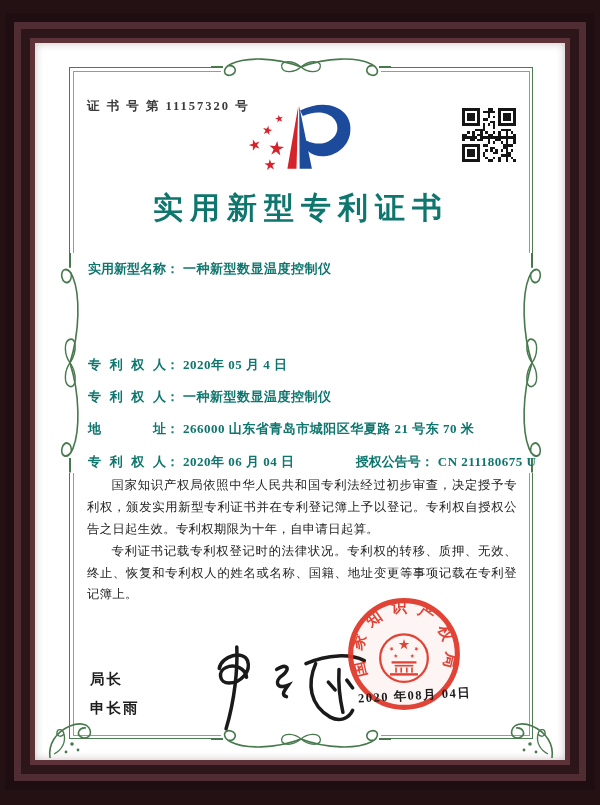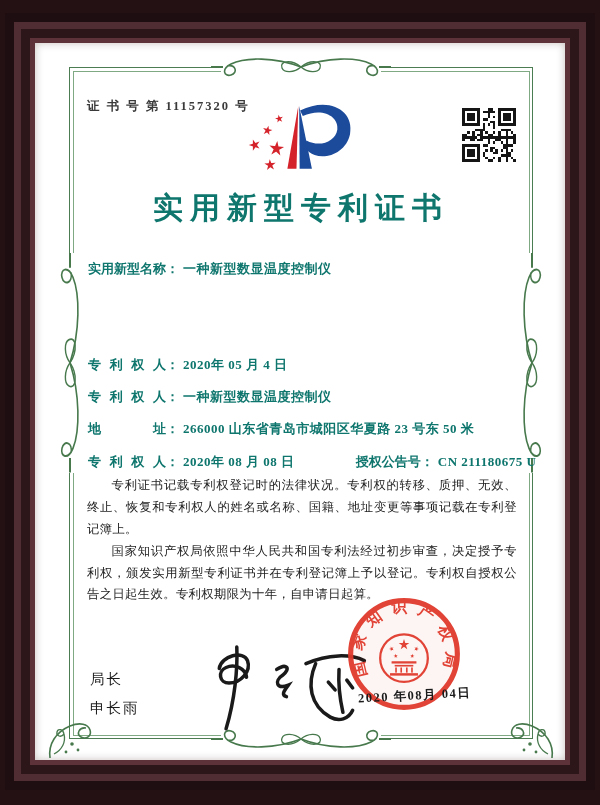--- a/index.html
+++ b/index.html
@@ -26,21 +26,21 @@
   .flabel{display:inline-block;width:78px;text-align:justify;text-align-last:justify;
           vertical-align:bottom;}
   .fcolon{margin-right:4px;}
   .fval{letter-spacing:.5px;}
   .fpair2{margin-left:58px;font-family:Liberation Serif, serif;}
 
   .paras{position:absolute;left:17px;top:407px;width:430px;font-size:12.3px;line-height:1.78;
          color:#222;text-align:justify;font-weight:500;}
   .paras p{margin:0;text-indent:2em;letter-spacing:.4px;}
 
-  .director{position:absolute;left:20px;top:597px;font-size:14.5px;font-weight:400;
+  .director{position:absolute;left:20px;top:597px;font-size:14.5px;font-weight:700;
             color:#1d1d1d;line-height:29px;letter-spacing:2px;}
   .sig{position:absolute;left:122px;top:570px;}
   .seal{position:absolute;left:276px;top:528px;opacity:.94;}
   .sealdate{position:absolute;left:288px;top:618px;width:170px;font-size:12.5px;font-weight:700;
             color:#1b1b1b;letter-spacing:1.5px;transform:rotate(-3deg);white-space:nowrap;}
 
   .orn{position:absolute;color:#47794d;}
   .orn-top{left:50%;top:-14px;transform:translateX(-50%);}
   .orn-bottom{left:50%;bottom:-14px;transform:translateX(-50%) scaleY(-1);}
   .orn-left{left:-13px;top:185px;}
@@ -252,30 +252,30 @@
       <div class="frow" style="top:192px">
         <span class="flabel">实用新型名称</span><span class="fcolon">：</span><span class="fval">一种新型数显温度控制仪</span>
       </div>
       <div class="frow" style="top:288px">
         <span class="flabel">专利权人</span><span class="fcolon">：</span><span class="fval">2020年 05 月 4 日</span>
       </div>
       <div class="frow" style="top:320px">
         <span class="flabel">专利权人</span><span class="fcolon">：</span><span class="fval">一种新型数显温度控制仪</span>
       </div>
       <div class="frow" style="top:352px">
-        <span class="flabel">地址</span><span class="fcolon">：</span><span class="fval">266000 山东省青岛市城阳区华夏路 23 号东 50 米</span>
+        <span class="flabel">地址</span><span class="fcolon">：</span><span class="fval">266000 山东省青岛市城阳区华夏路 21 号东 70 米</span>
       </div>
       <div class="frow" style="top:385px">
-        <span><span class="flabel">专利权人</span><span class="fcolon">：</span><span class="fval">2020年 08 月 08 日</span></span>
+        <span><span class="flabel">专利权人</span><span class="fcolon">：</span><span class="fval">2020年 06 月 04 日</span></span>
         <span class="fpair2"><span>授权公告号</span><span class="fcolon">：</span><span class="fval">CN 211180675 U</span></span>
       </div>
 
       <div class="paras">
+        <p>国家知识产权局依照中华人民共和国专利法经过初步审查，决定授予专利权，颁发实用新型专利证书并在专利登记簿上予以登记。专利权自授权公告之日起生效。专利权期限为十年，自申请日起算。</p>
         <p>专利证书记载专利权登记时的法律状况。专利权的转移、质押、无效、终止、恢复和专利权人的姓名或名称、国籍、地址变更等事项记载在专利登记簿上。</p>
-        <p>国家知识产权局依照中华人民共和国专利法经过初步审查，决定授予专利权，颁发实用新型专利证书并在专利登记簿上予以登记。专利权自授权公告之日起生效。专利权期限为十年，自申请日起算。</p>
       </div>
 
       <div class="director">
         <div>局长</div>
         <div>申长雨</div>
       </div>
 
       <svg class="sig" width="185" height="95" viewBox="0 0 190 95">
         <g fill="none" stroke="#1a1a1a" stroke-width="3.6" stroke-linecap="round">
           <path d="M28,30 C30,17 53,11 57,22 C61,33 50,45 38,45 C28,45 26,33 35,29 C44,25 55,30 56,39"></path>

